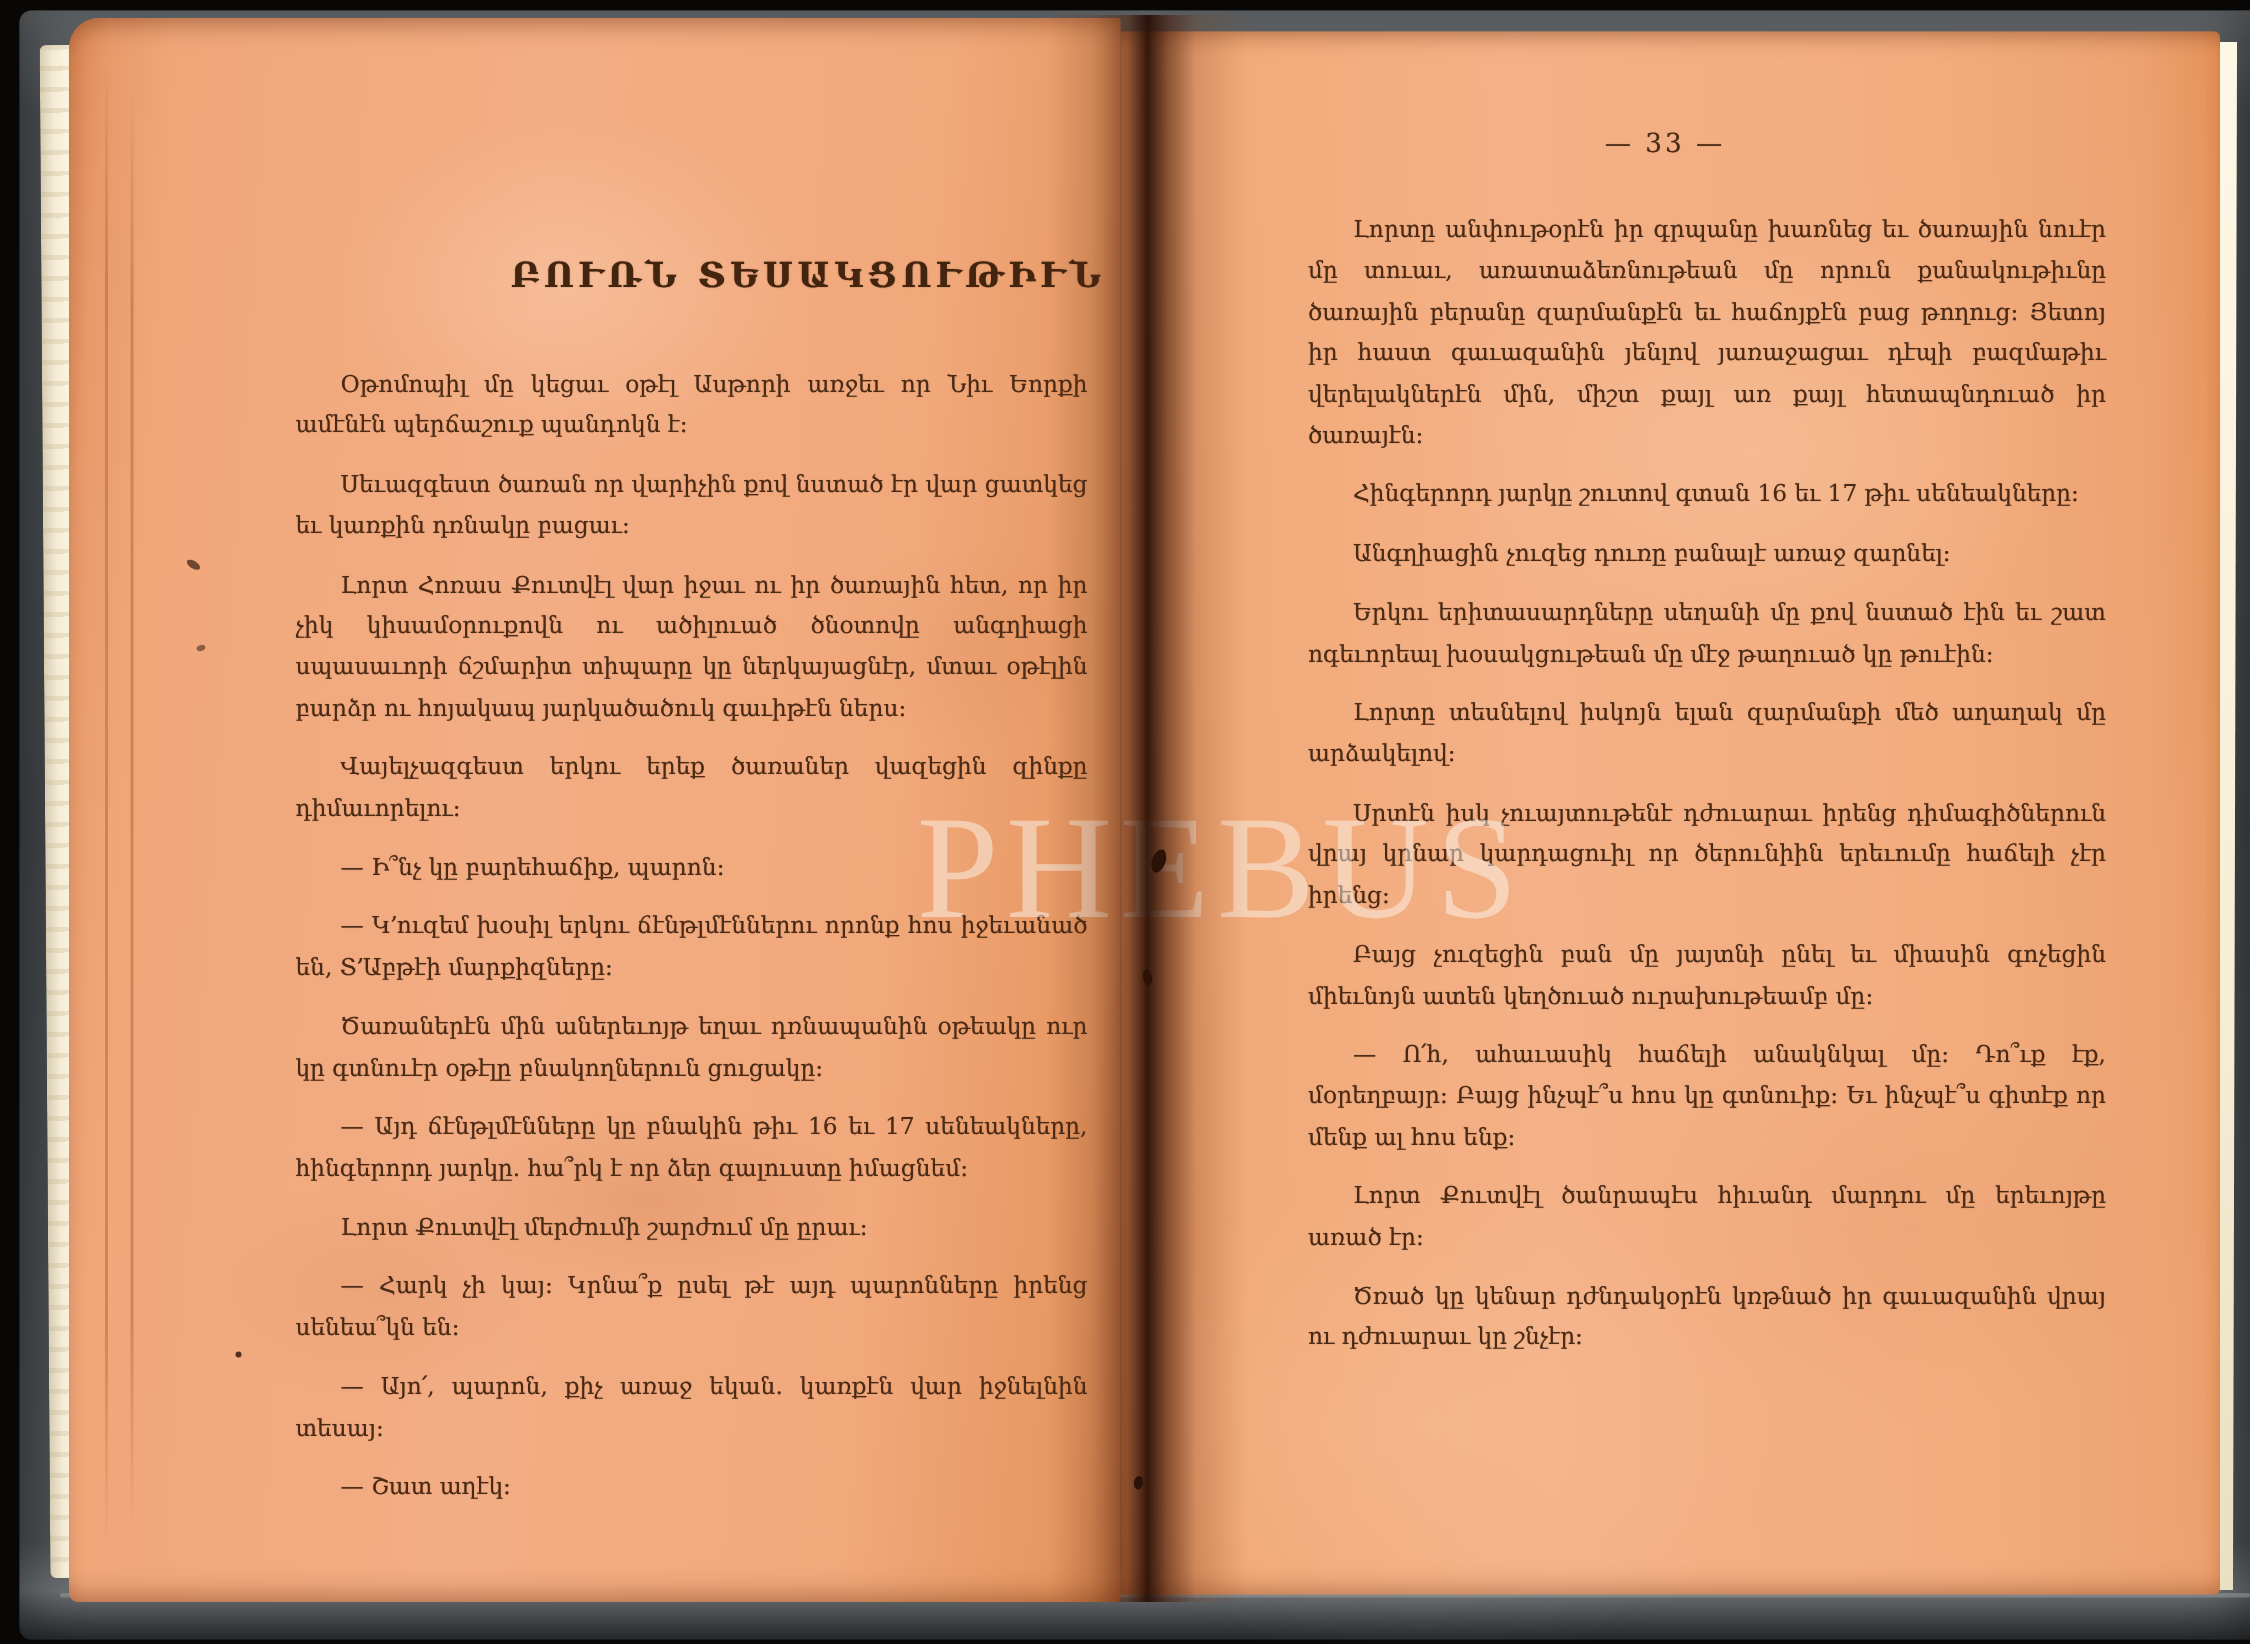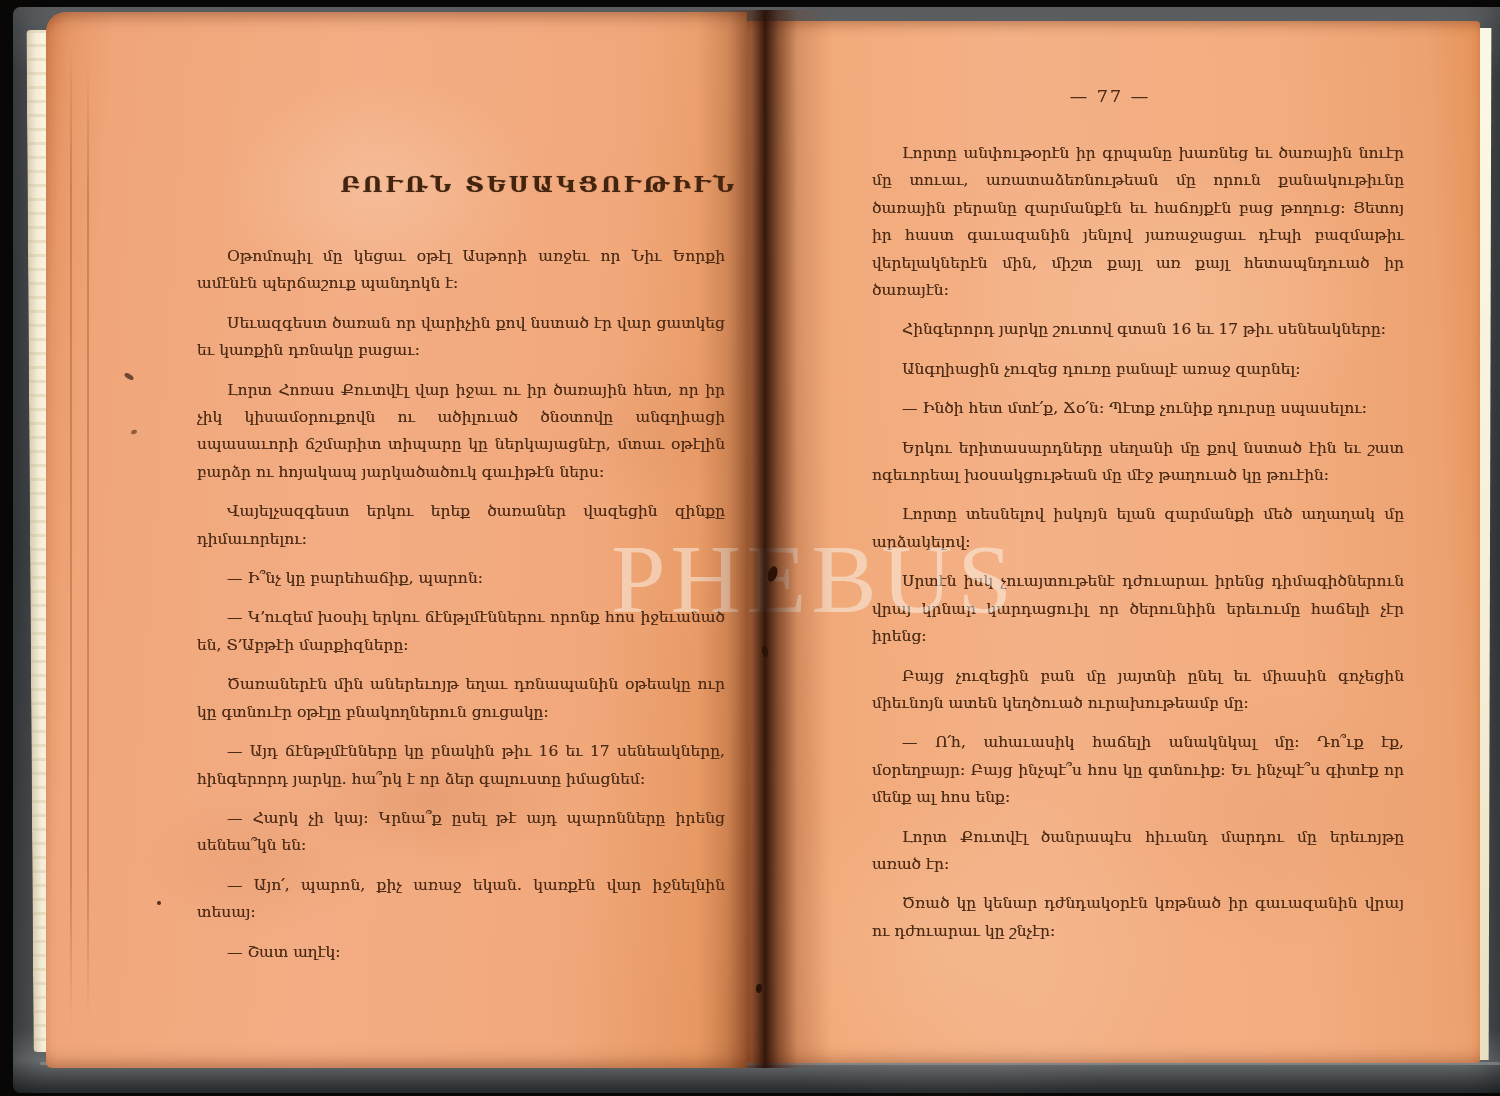--- a/index.html
+++ b/index.html
@@ -153,32 +153,32 @@
 
   <div class="text-col" id="text-left">
     <p>Օթոմոպիլ մը կեցաւ օթէլ Ասթորի առջեւ որ Նիւ Եորքի ամէնէն պերճաշուք պանդոկն է։</p>
     <p>Սեւազգեստ ծառան որ վարիչին քով նստած էր վար ցատկեց եւ կառքին դռնակը բացաւ։</p>
     <p>Լորտ Հոռաս Քուտվէլ վար իջաւ ու իր ծառային հետ, որ իր չիկ կիսամօրուքովն ու ածիլուած ծնօտովը անգղիացի սպասաւորի ճշմարիտ տիպարը կը ներկայացնէր, մտաւ օթէլին բարձր ու հոյակապ յարկածածուկ գաւիթէն ներս։</p>
     <p>Վայելչազգեստ երկու երեք ծառաներ վազեցին զինքը դիմաւորելու։</p>
     <p>— Ի՞նչ կը բարեհաճիք, պարոն։</p>
     <p>— Կ՚ուզեմ խօսիլ երկու ճէնթլմէններու որոնք հոս իջեւանած են, Տ՚Աբթէի մարքիզները։</p>
     <p>Ծառաներէն մին աներեւոյթ եղաւ դռնապանին օթեակը ուր կը գտնուէր օթէլը բնակողներուն ցուցակը։</p>
     <p>— Այդ ճէնթլմէնները կը բնակին թիւ 16 եւ 17 սենեակները, հինգերորդ յարկը. հա՞րկ է որ ձեր գալուստը իմացնեմ։</p>
+    <p>Լորտ Քուտվէլ մերժումի շարժում մը ըրաւ։</p>
     <p>— Հարկ չի կայ։ Կրնա՞ք ըսել թէ այդ պարոնները իրենց սենեա՞կն են։</p>
     <p>— Այո՛, պարոն, քիչ առաջ եկան. կառքէն վար իջնելնին տեսայ։</p>
     <p>— Շատ աղէկ։</p>
   </div>
 
-  <div class="page-number">— 77 —</div>
+  <div class="page-number">— 33 —</div>
 
   <div class="text-col" id="text-right">
     <p>Լորտը անփութօրէն իր գրպանը խառնեց եւ ծառային նուէր մը տուաւ, առատաձեռնութեան մը որուն քանակութիւնը ծառային բերանը զարմանքէն եւ հաճոյքէն բաց թողուց։ Յետոյ իր հաստ գաւազանին յենլով յառաջացաւ դէպի բազմաթիւ վերելակներէն մին, միշտ քայլ առ քայլ հետապնդուած իր ծառայէն։</p>
     <p>Հինգերորդ յարկը շուտով գտան 16 եւ 17 թիւ սենեակները։</p>
     <p>Անգղիացին չուզեց դուռը բանալէ առաջ զարնել։</p>
-    <p>— Ինծի հետ մտէ՛ք, Ճօ՛ն։ Պէտք չունիք դուրսը սպասելու։</p>
     <p>Երկու երիտասարդները սեղանի մը քով նստած էին եւ շատ ոգեւորեալ խօսակցութեան մը մէջ թաղուած կը թուէին։</p>
     <p>Լորտը տեսնելով իսկոյն ելան զարմանքի մեծ աղաղակ մը արձակելով։</p>
     <p>Սրտէն իսկ չուայտութենէ դժուարաւ իրենց դիմագիծներուն վրայ կրնար կարդացուիլ որ ծերունիին երեւումը հաճելի չէր իրենց։</p>
     <p>Բայց չուզեցին բան մը յայտնի ընել եւ միասին գոչեցին միեւնոյն ատեն կեղծուած ուրախութեամբ մը։</p>
     <p>— Ո՛հ, ահաւասիկ հաճելի անակնկալ մը։ Դո՞ւք էք, մօրեղբայր։ Բայց ինչպէ՞ս հոս կը գտնուիք։ Եւ ինչպէ՞ս գիտէք որ մենք ալ հոս ենք։</p>
     <p>Լորտ Քուտվէլ ծանրապէս հիւանդ մարդու մը երեւոյթը առած էր։</p>
     <p>Ծռած կը կենար դժնդակօրէն կռթնած իր գաւազանին վրայ ու դժուարաւ կը շնչէր։</p>
   </div>
 
   <div class="watermark-text">PHEBUS</div>

